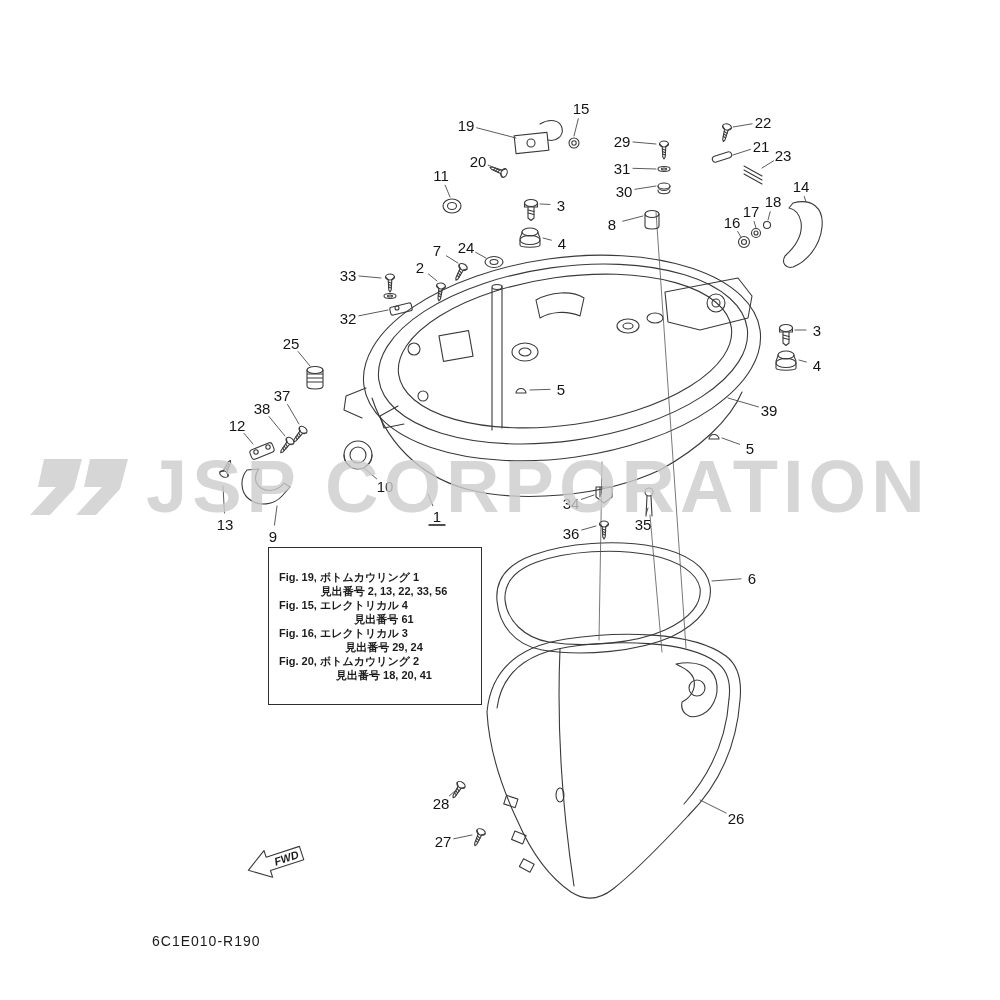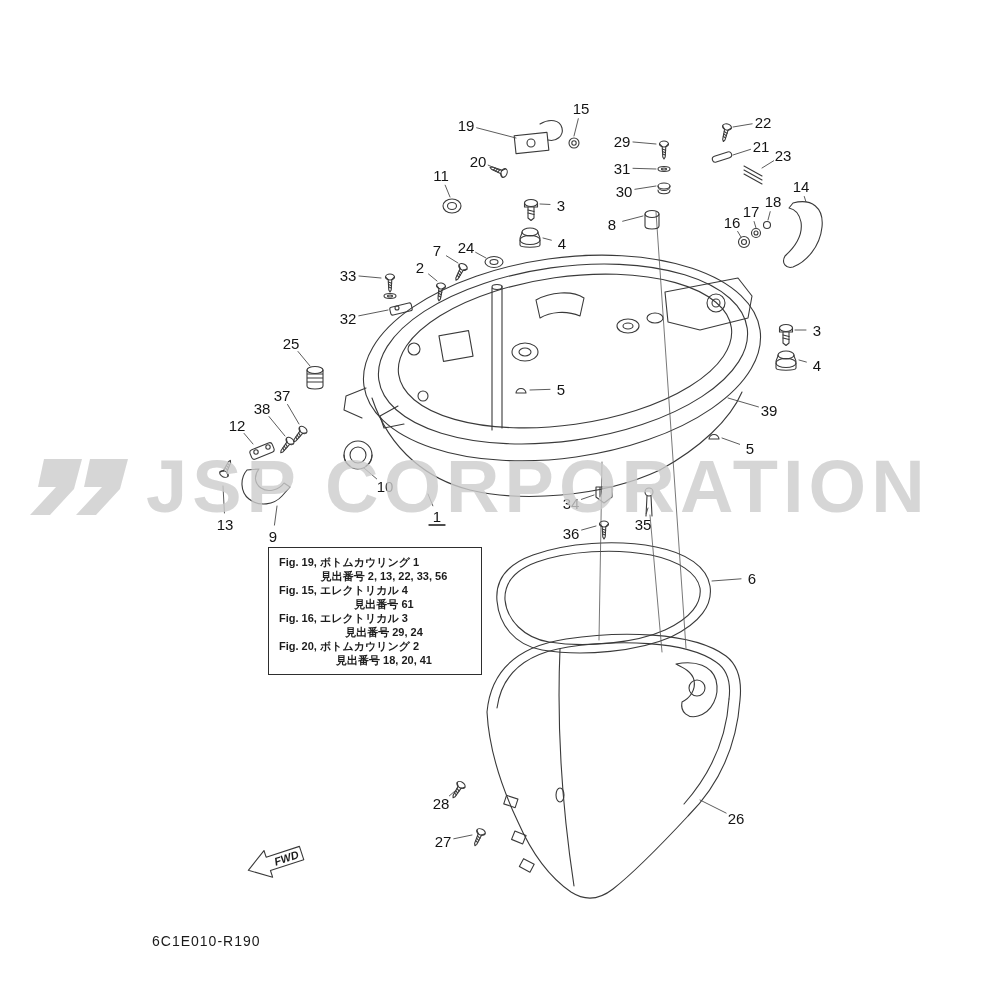--- a/index.html
+++ b/index.html
@@ -13,21 +13,21 @@
   #art .underline{stroke:#141414;stroke-width:1.3;}
   #art text.callout{font-family:"Liberation Sans",sans-serif;font-size:15px;fill:#141414;
         stroke:none;text-anchor:middle;dominant-baseline:central;}
   #art .fwd-text{font-family:"Liberation Sans",sans-serif;font-size:11px;font-weight:bold;
         font-style:italic;fill:#1a1a1a;stroke:none;text-anchor:middle;dominant-baseline:central;}
   .watermark{position:absolute;left:28px;top:444px;width:960px;display:flex;align-items:center;
         gap:14px;color:#cdcdcd;font-weight:bold;font-size:74px;letter-spacing:5px;
         white-space:nowrap;pointer-events:none;opacity:.8;z-index:3;}
   .wm-logo{display:inline-block;line-height:0;}
   .legend-box{position:absolute;left:268px;top:547px;width:200px;border:1.5px solid #2e2e2e;
-        background:#fff;padding:7px 6px;z-index:4;}
+        background:#fff;padding:22px 6px;z-index:4;}
   .legend-line{font-size:11px;font-weight:bold;color:#1c1c1c;line-height:14px;text-align:left;
         padding-left:4px;}
   .legend-line.indent{text-align:center;padding-left:18px;}
   .diagram-code{position:absolute;left:152px;top:893px;font-size:14px;color:#1a1a1a;
         letter-spacing:1px;z-index:4;margin-top:40px;}
 </style>
 </head>
 <body>
 
 <div id="canvas">

